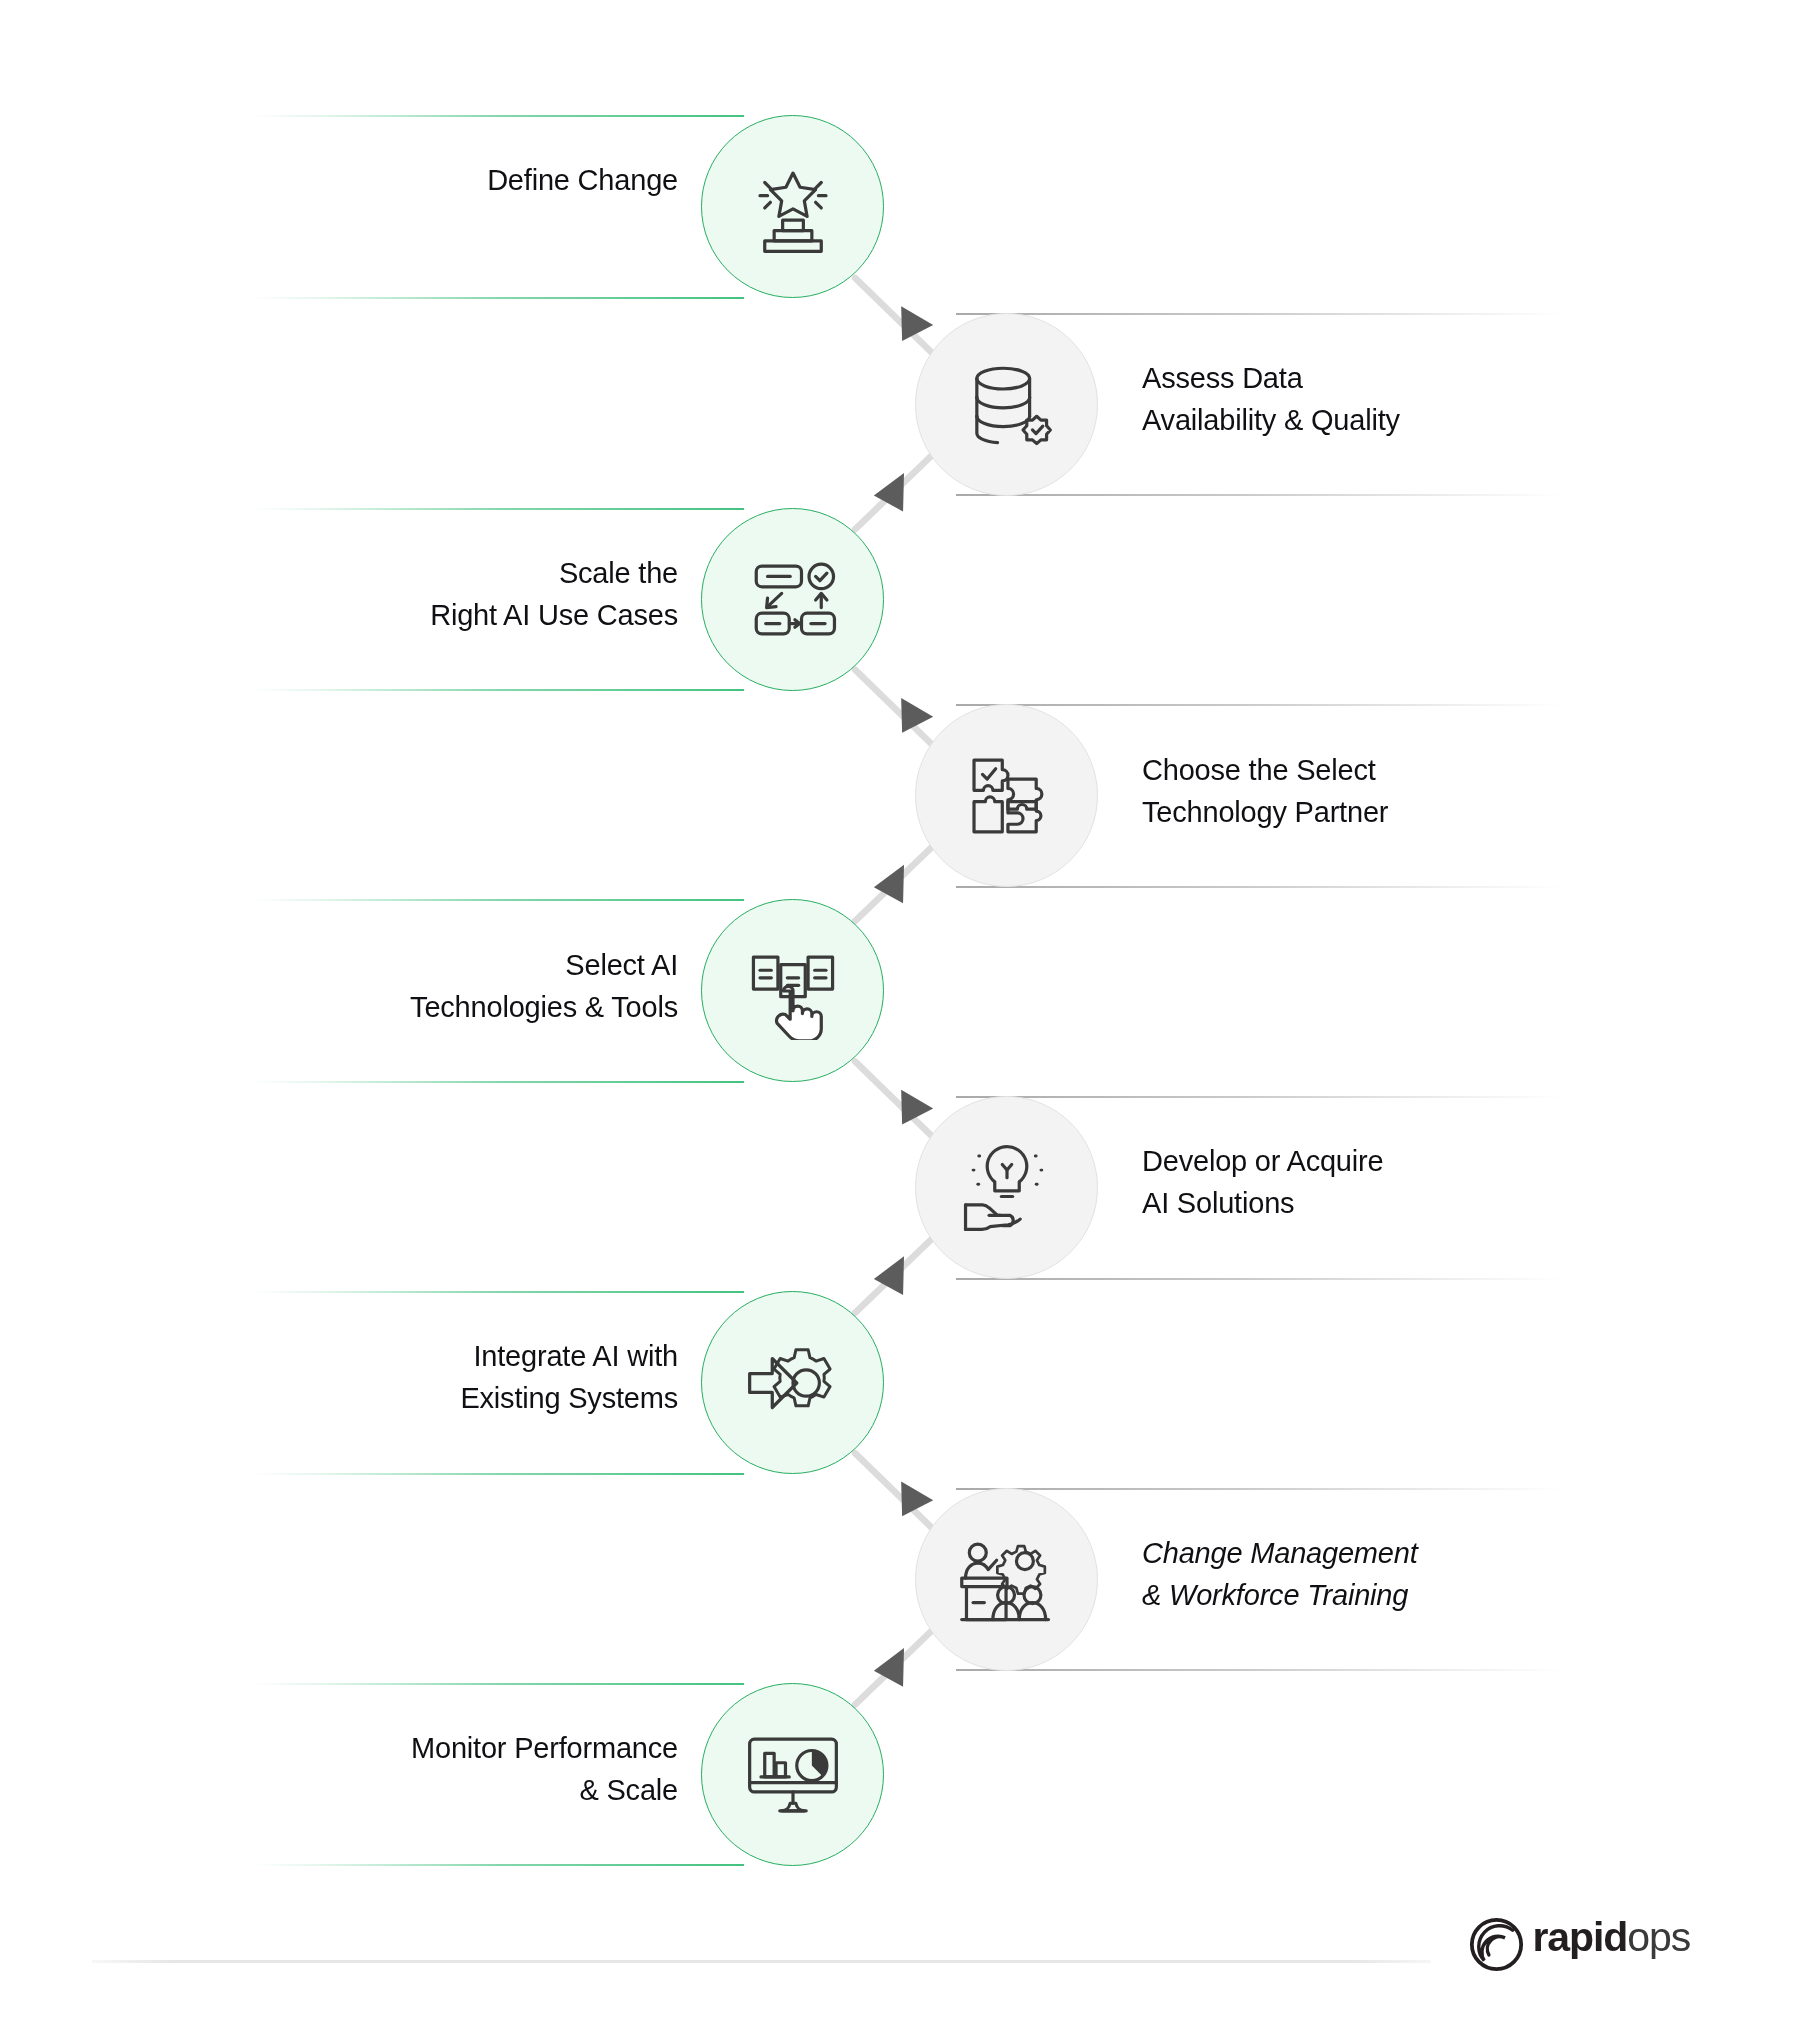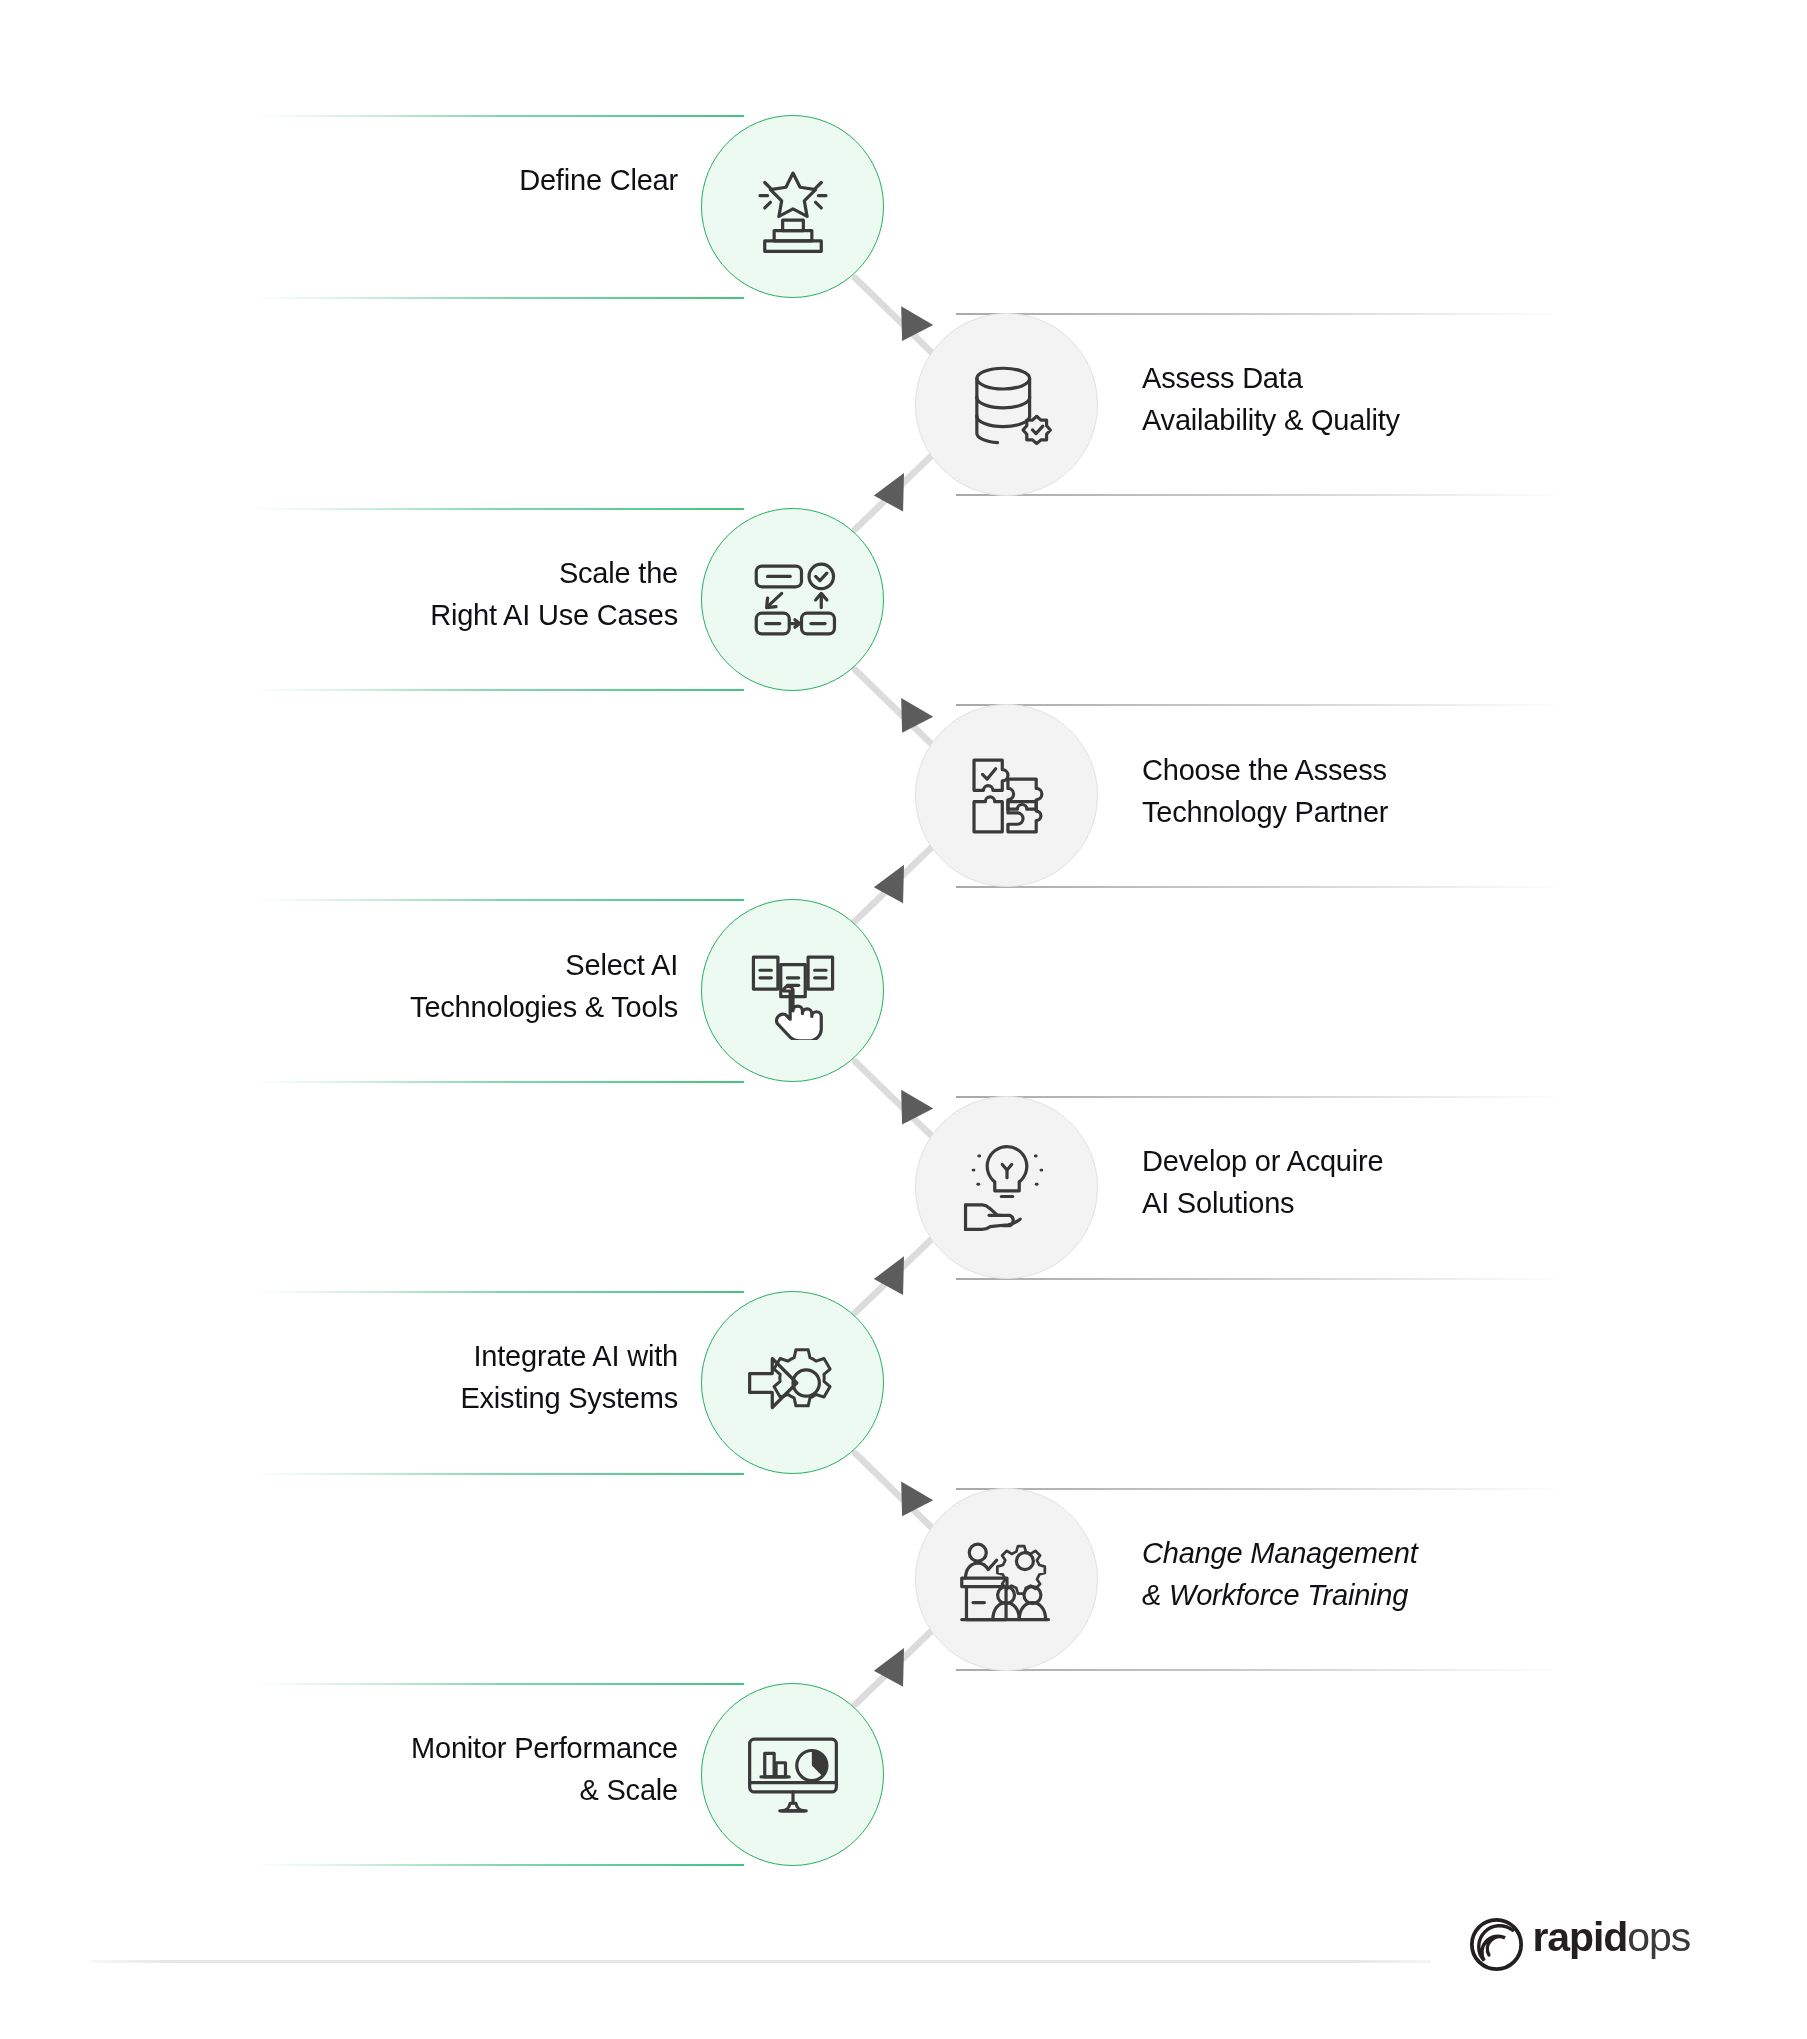--- a/index.html
+++ b/index.html
@@ -167,21 +167,21 @@
       <line x1="22" y1="53" x2="28" y2="47"></line>
       <line x1="87" y1="40" x2="79" y2="40"></line>
       <line x1="82" y1="26" x2="76" y2="32"></line>
       <line x1="82" y1="53" x2="76" y2="47"></line>
       <rect x="41" y="66" width="22" height="11"></rect>
       <rect x="32" y="77" width="40" height="11"></rect>
       <rect x="22" y="88" width="60" height="11"></rect>
     </svg>
   </div>
   <div class="label right-aligned" style="left:226px; top:159px; width:452px;">
-    <span>Define Clear</span>
+    <span>Define Change</span>
   </div>
 
   <div class="node gray" style="left:915px; top:313px;">
     <svg width="98" height="98" viewBox="0 0 104 104" fill="none" stroke="#3a3a3a" stroke-width="3.4" stroke-linecap="round" stroke-linejoin="round">
       <ellipse cx="48" cy="24" rx="28" ry="11"></ellipse>
       <path d="M20 24 V44"></path>
         <path d="M76 24 V44"></path>
       <path d="M20 44 c0 6 12.5 11 28 11 s28 -5 28 -11"></path>
       <path d="M20 44 V64"></path>
         <path d="M76 44 V64"></path>
@@ -222,21 +222,21 @@
   <div class="node gray" style="left:915px; top:704px;">
     <svg width="98" height="98" viewBox="0 0 104 104" fill="none" stroke="#3a3a3a" stroke-width="3.4" stroke-linecap="round" stroke-linejoin="round">
       <path d="M17 14 h30 v10 a6 6 0 0 1 0 12 v10 h-10 a5 5 0 0 0 -10 0 h-10 z"></path>
       <polyline points="26,29 31,34 40,23"></polyline>
       <path d="M53 34 h30 v10 a6 6 0 0 1 0 12 v10 h-10 a5 5 0 0 0 -10 0 h-10 v-10 a6 6 0 0 0 0 -12 z"></path>
       <path d="M17 58 h12 a5 5 0 0 1 10 0 h8 v32 h-30 z"></path>
       <path d="M53 70 h10 a6 6 0 0 1 0 12 h-10 v8 h30 v-12 a5 5 0 0 0 0 -10 v-10 h-30 z"></path>
     </svg>
   </div>
   <div class="label left-aligned" style="left:1142px; top:749px; width:490px;">
-    <span>Choose the Assess</span>
+    <span>Choose the Select</span>
     <span class="l2">Technology Partner</span>
   </div>
 
   <div class="node green" style="left:701px; top:899px;">
     <svg width="98" height="98" viewBox="0 0 104 104" fill="none" stroke="#3a3a3a" stroke-width="3.4" stroke-linecap="round" stroke-linejoin="round">
       <rect x="10" y="16" width="26" height="34"></rect>
       <line x1="17" y1="30" x2="29" y2="30"></line>
       <line x1="17" y1="38" x2="29" y2="38"></line>
       <rect x="39" y="24" width="26" height="34"></rect>
       <line x1="46" y1="38" x2="58" y2="38"></line>

